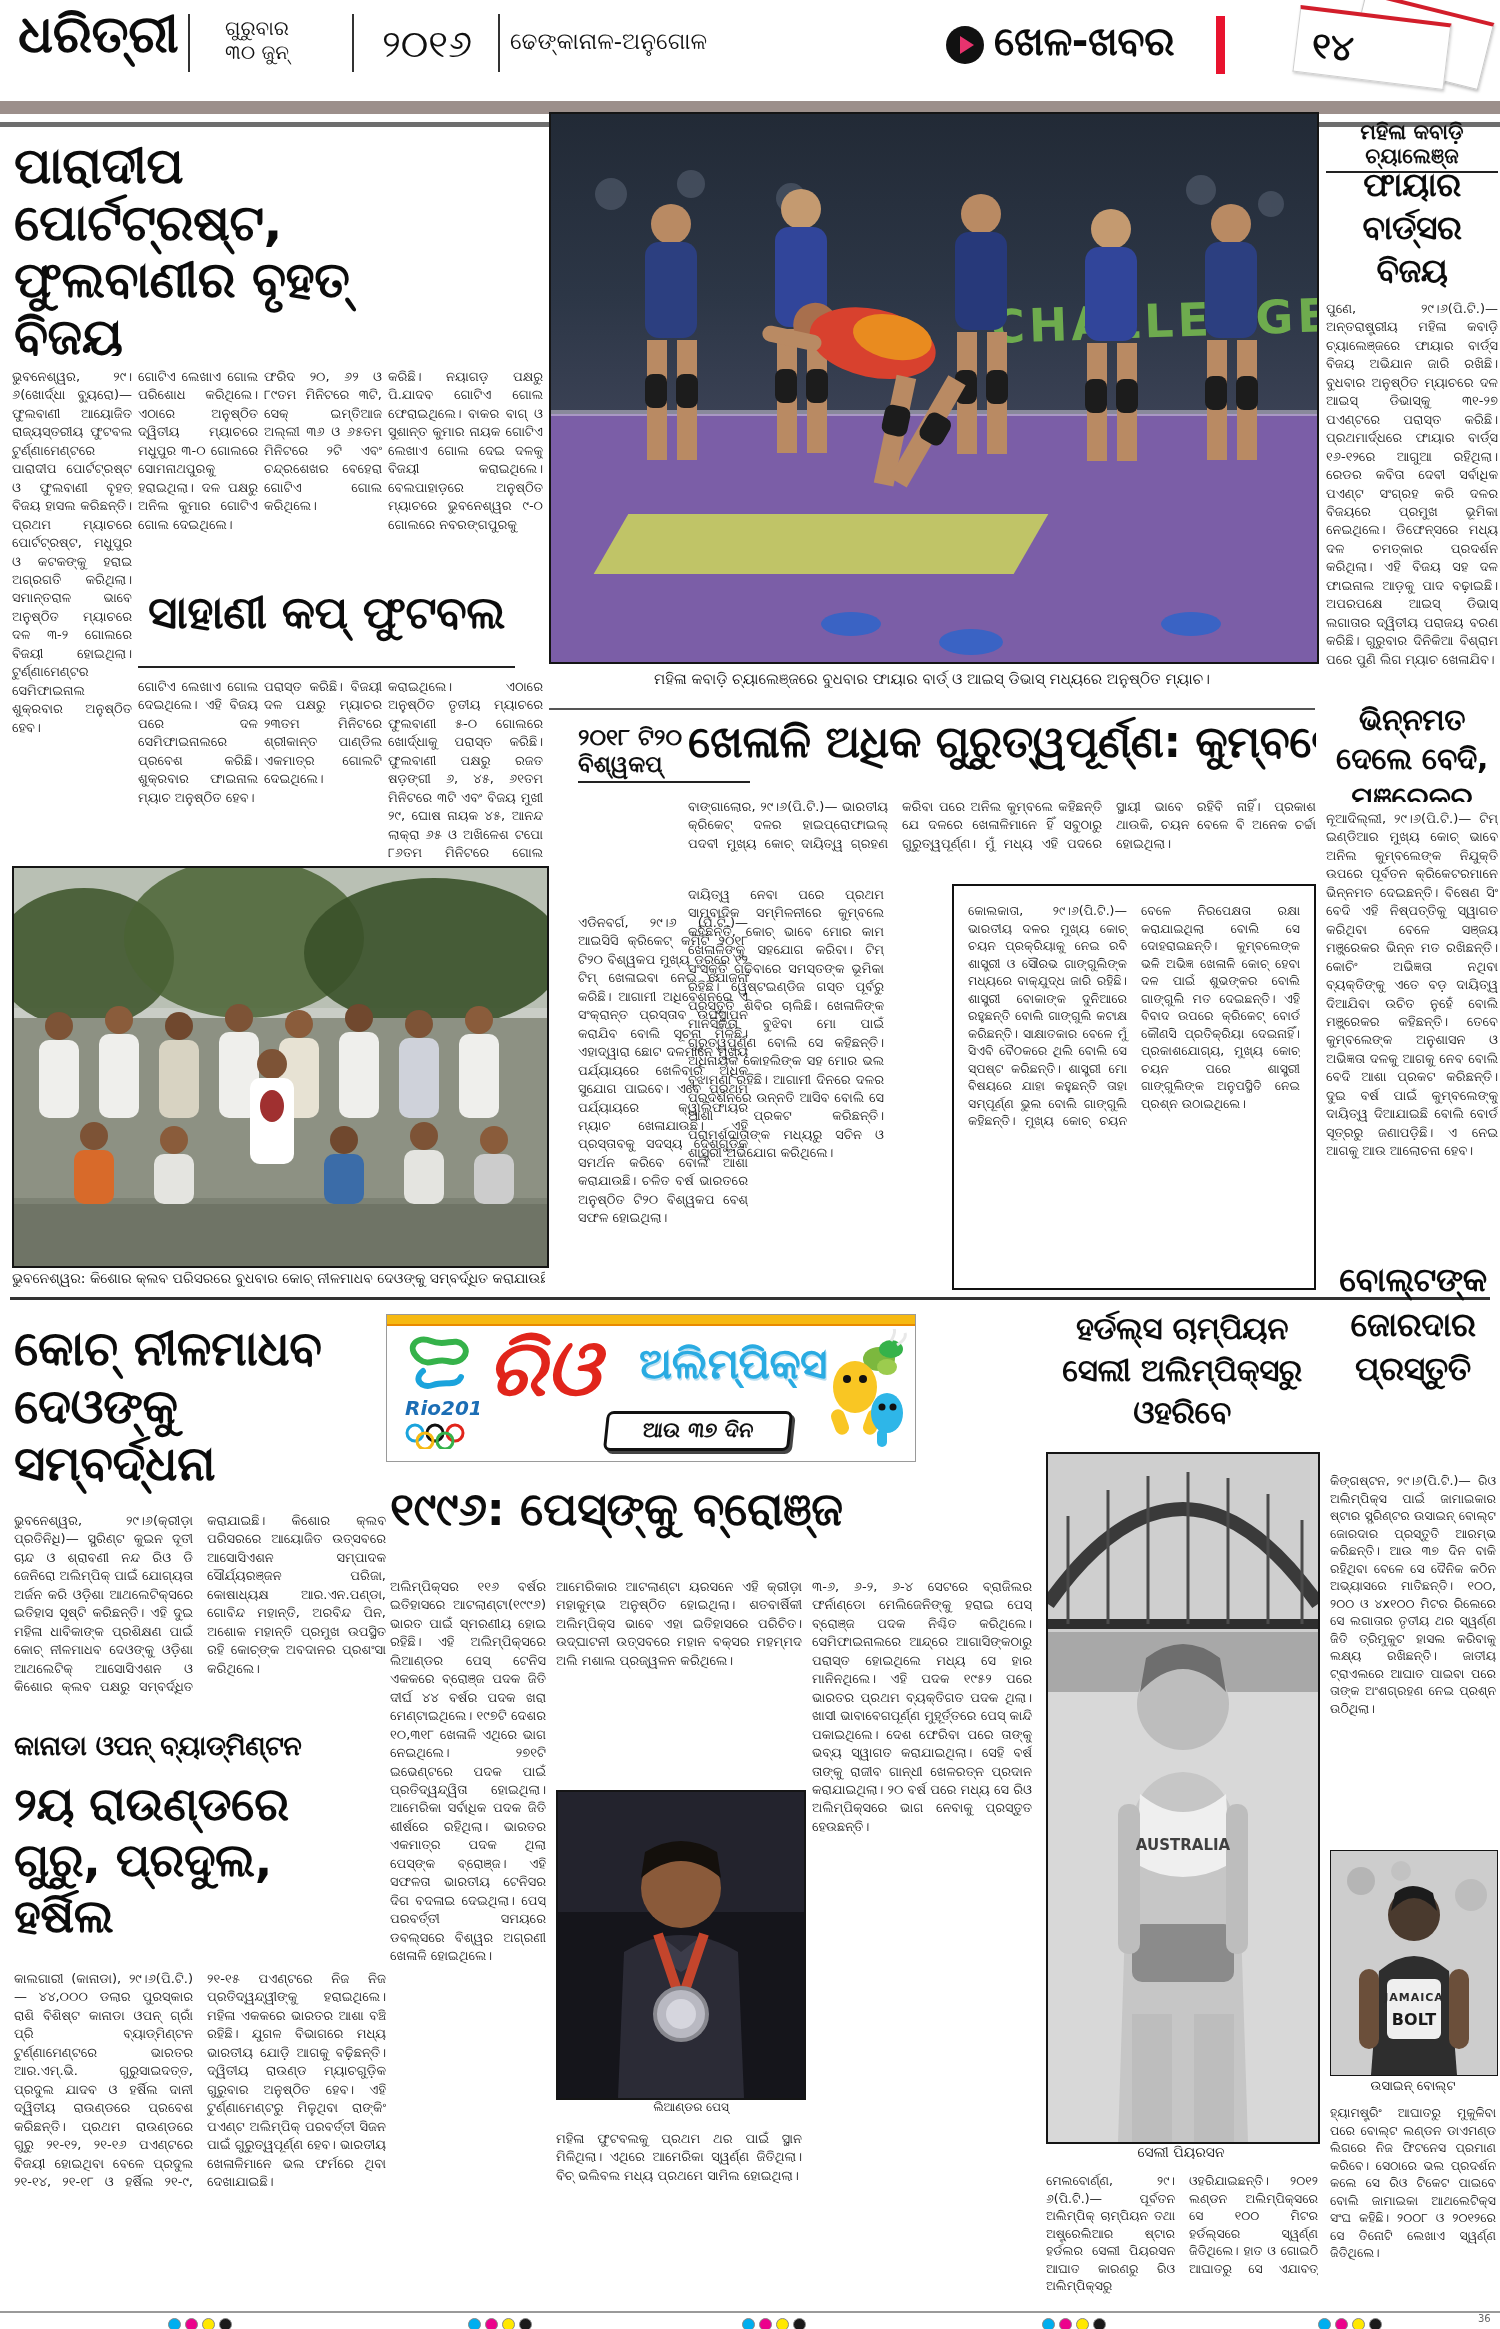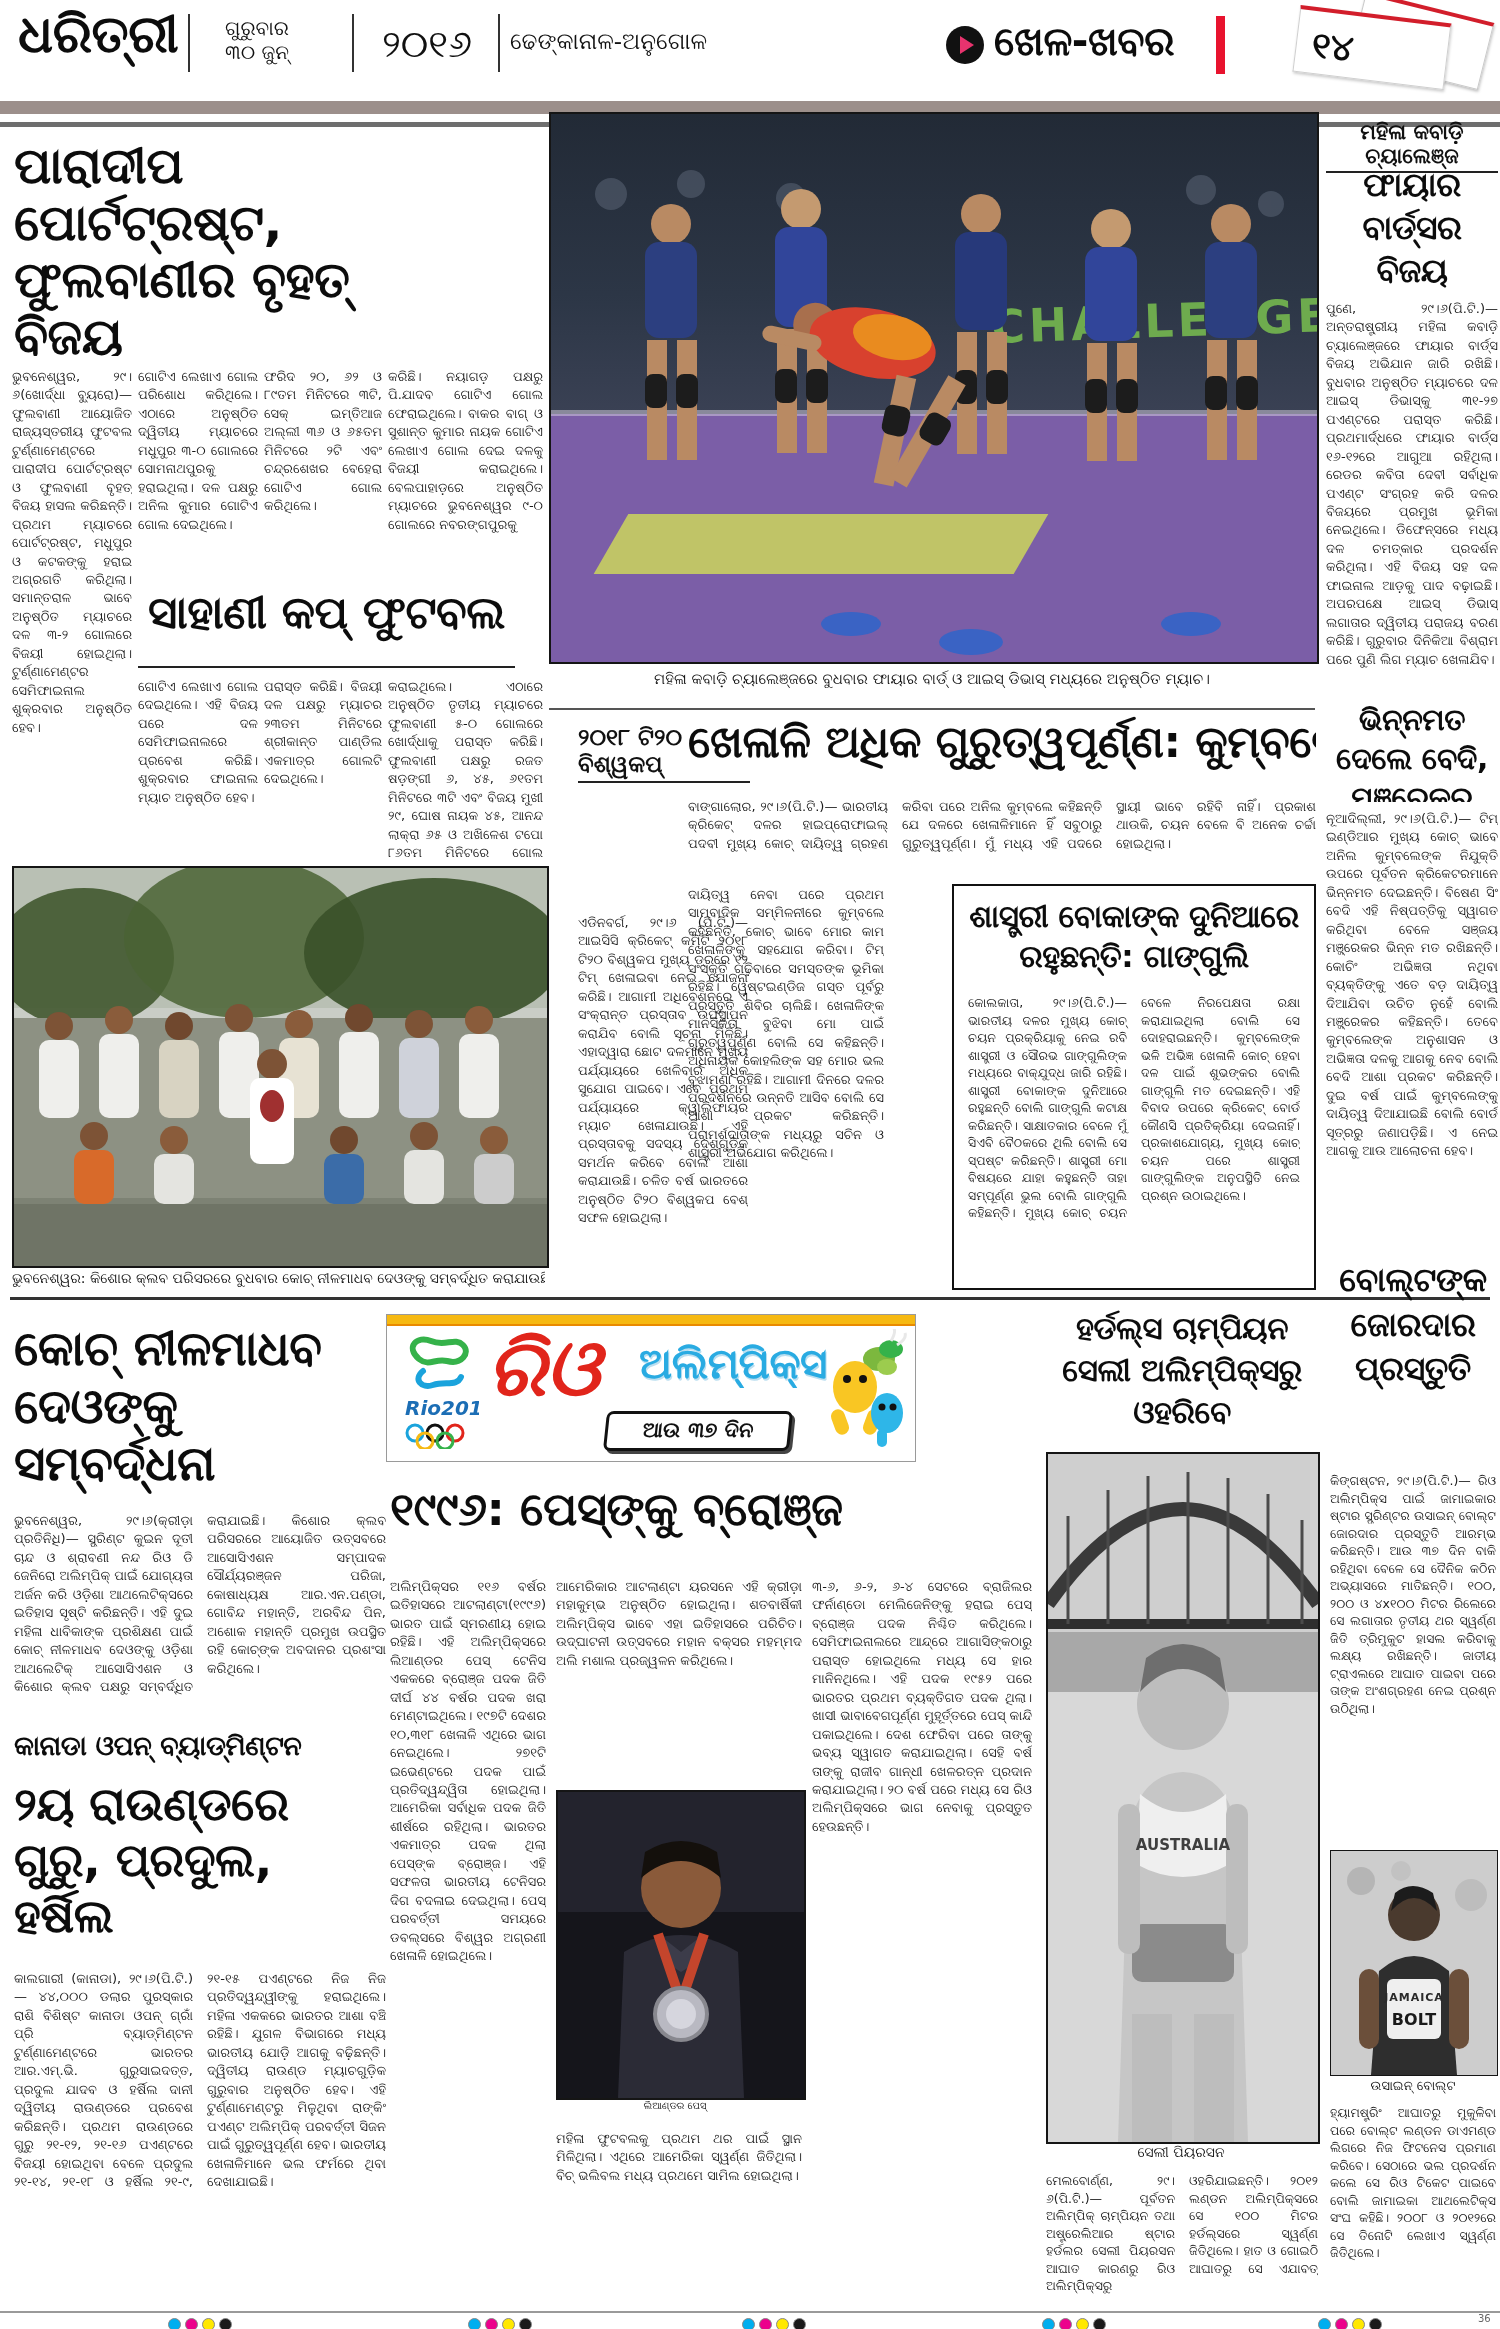--- a/index.html
+++ b/index.html
@@ -208,21 +208,20 @@
   <div class="abs" style="left:578px;top:724px;width:172px;">
     <span class="kicker" style="font-size:23px;">୨୦୧୮ ଟି୨୦ ବିଶ୍ୱକପ୍</span>
   </div>
   <div class="abs bt" style="left:578px;top:914px;width:170px;height:376px;">ଏଡିନବର୍ଗ, ୨୯।୬ (ପି.ଟି.)— ଆଇସିସି କ୍ରିକେଟ୍ କମିଟି ୨୦୧୮ ଟି୨୦ ବିଶ୍ୱକପ ମୁଖ୍ୟ ଡ୍ରରେ ୧୨ ଟିମ୍ ଖେଳାଇବା ନେଇ ଯୋଜନା କରିଛି। ଆଗାମୀ ଅଧିବେଶନରେ ଏ ସଂକ୍ରାନ୍ତ ପ୍ରସ୍ତାବ ଉପସ୍ଥାପନ କରାଯିବ ବୋଲି ସୂଚନା ମିଳିଛି। ଏହାଦ୍ୱାରା ଛୋଟ ଦଳମାନେ ମୁଖ୍ୟ ପର୍ଯ୍ୟାୟରେ ଖେଳିବାର ଅଧିକ ସୁଯୋଗ ପାଇବେ। ଏବେ ପ୍ରଥମ ପର୍ଯ୍ୟାୟରେ କ୍ୱାଲିଫାୟର ମ୍ୟାଚ ଖେଳାଯାଉଛି। ଏହି ପ୍ରସ୍ତାବକୁ ସଦସ୍ୟ ଦେଶଗୁଡ଼ିକ ସମର୍ଥନ କରିବେ ବୋଲି ଆଶା କରାଯାଉଛି। ଚଳିତ ବର୍ଷ ଭାରତରେ ଅନୁଷ୍ଠିତ ଟି୨୦ ବିଶ୍ୱକପ ବେଶ୍ ସଫଳ ହୋଇଥିଲା।</div>
 
   <div class="abs h nowrap" style="left:688px;top:716px;width:628px;height:66px;font-size:44px;">ଖେଳାଳି ଅଧିକ ଗୁରୁତ୍ୱପୂର୍ଣ୍ଣ: କୁମ୍ବଲେ</div>
   <div class="abs bt cols3" style="left:688px;top:798px;width:628px;height:80px;">ବାଙ୍ଗାଲୋର, ୨୯।୬(ପି.ଟି.)— ଭାରତୀୟ କ୍ରିକେଟ୍ ଦଳର ହାଇପ୍ରୋଫାଇଲ୍ ପଦବୀ ମୁଖ୍ୟ କୋଚ୍ ଦାୟିତ୍ୱ ଗ୍ରହଣ କରିବା ପରେ ଅନିଲ କୁମ୍ବଲେ କହିଛନ୍ତି ଯେ ଦଳରେ ଖେଳାଳିମାନେ ହିଁ ସବୁଠାରୁ ଗୁରୁତ୍ୱପୂର୍ଣ୍ଣ। ମୁଁ ମଧ୍ୟ ଏହି ପଦରେ ସ୍ଥାୟୀ ଭାବେ ରହିବି ନାହିଁ। ପ୍ରକାଶ ଥାଉକି, ଚୟନ ବେଳେ ବି ଅନେକ ଚର୍ଚ୍ଚା ହୋଇଥିଲା।</div>
   <div class="abs bt" style="left:688px;top:886px;width:196px;height:404px;">ଦାୟିତ୍ୱ ନେବା ପରେ ପ୍ରଥମ ସାମ୍ବାଦିକ ସମ୍ମିଳନୀରେ କୁମ୍ବଲେ କହିଛନ୍ତି, କୋଚ୍ ଭାବେ ମୋର କାମ ଖେଳାଳିଙ୍କୁ ସହଯୋଗ କରିବା। ଟିମ୍ ସଂସ୍କୃତି ଗଢ଼ିବାରେ ସମସ୍ତଙ୍କ ଭୂମିକା ରହିଛି। ୱେଷ୍ଟଇଣ୍ଡିଜ ଗସ୍ତ ପୂର୍ବରୁ ପ୍ରସ୍ତୁତି ଶିବିର ଚାଲିଛି। ଖେଳାଳିଙ୍କ ମାନସିକତା ବୁଝିବା ମୋ ପାଇଁ ଗୁରୁତ୍ୱପୂର୍ଣ୍ଣ ବୋଲି ସେ କହିଛନ୍ତି। ଅଧିନାୟକ କୋହଲିଙ୍କ ସହ ମୋର ଭଲ ବୁଝାମଣା ରହିଛି। ଆଗାମୀ ଦିନରେ ଦଳର ପ୍ରଦର୍ଶନରେ ଉନ୍ନତି ଆସିବ ବୋଲି ସେ ଆଶା ପ୍ରକଟ କରିଛନ୍ତି। ପରାମର୍ଶଦାତାଙ୍କ ମଧ୍ୟରୁ ସଚିନ ଓ ଶାସ୍ତ୍ରୀ ଅଭିଯୋଗ କରିଥିଲେ।</div>
 
   <div class="abs" style="left:952px;top:884px;width:364px;height:406px;border:2px solid #111;box-sizing:border-box;padding:10px 14px;overflow:hidden;">
-    <div class="h center" style="font-size:31px;line-height:1.3;height:92px;overflow:hidden;">ଶାସ୍ତ୍ରୀ ବୋକାଙ୍କ ଦୁନିଆରେ ରହୁଛନ୍ତି: ଗାଙ୍ଗୁଲି</div>
     <div class="bt2 cols2" style="height:282px;margin-top:6px;">କୋଲକାତା, ୨୯।୬(ପି.ଟି.)— ଭାରତୀୟ ଦଳର ମୁଖ୍ୟ କୋଚ୍ ଚୟନ ପ୍ରକ୍ରିୟାକୁ ନେଇ ରବି ଶାସ୍ତ୍ରୀ ଓ ସୌରଭ ଗାଙ୍ଗୁଲିଙ୍କ ମଧ୍ୟରେ ବାକ୍‌ଯୁଦ୍ଧ ଜାରି ରହିଛି। ଶାସ୍ତ୍ରୀ ବୋକାଙ୍କ ଦୁନିଆରେ ରହୁଛନ୍ତି ବୋଲି ଗାଙ୍ଗୁଲି କଟାକ୍ଷ କରିଛନ୍ତି। ସାକ୍ଷାତକାର ବେଳେ ମୁଁ ସିଏବି ବୈଠକରେ ଥିଲି ବୋଲି ସେ ସ୍ପଷ୍ଟ କରିଛନ୍ତି। ଶାସ୍ତ୍ରୀ ମୋ ବିଷୟରେ ଯାହା କହୁଛନ୍ତି ତାହା ସମ୍ପୂର୍ଣ୍ଣ ଭୁଲ ବୋଲି ଗାଙ୍ଗୁଲି କହିଛନ୍ତି। ମୁଖ୍ୟ କୋଚ୍ ଚୟନ ବେଳେ ନିରପେକ୍ଷତା ରକ୍ଷା କରାଯାଇଥିଲା ବୋଲି ସେ ଦୋହରାଇଛନ୍ତି। କୁମ୍ବଲେଙ୍କ ଭଳି ଅଭିଜ୍ଞ ଖେଳାଳି କୋଚ୍ ହେବା ଦଳ ପାଇଁ ଶୁଭଙ୍କର ବୋଲି ଗାଙ୍ଗୁଲି ମତ ଦେଇଛନ୍ତି। ଏହି ବିବାଦ ଉପରେ କ୍ରିକେଟ୍ ବୋର୍ଡ କୌଣସି ପ୍ରତିକ୍ରିୟା ଦେଇନାହିଁ। ପ୍ରକାଶଯୋଗ୍ୟ, ମୁଖ୍ୟ କୋଚ୍ ଚୟନ ପରେ ଶାସ୍ତ୍ରୀ ଗାଙ୍ଗୁଲିଙ୍କ ଅନୁପସ୍ଥିତି ନେଇ ପ୍ରଶ୍ନ ଉଠାଇଥିଲେ।</div>
   </div>
 
   <div class="abs center" style="left:1326px;top:120px;width:172px;">
     <span class="kicker" style="font-size:21px;">ମହିଳା କବାଡ଼ି ଚ୍ୟାଲେଞ୍ଜ</span>
   </div>
   <div class="abs h center" style="left:1326px;top:164px;width:172px;height:128px;font-size:33px;line-height:1.3;overflow:hidden;">ଫାୟାର ବାର୍ଡ୍ସର ବିଜୟ ଅଭିଯାନ</div>
   <div class="abs bt" style="left:1326px;top:300px;width:172px;height:392px;">ପୁଣେ, ୨୯।୬(ପି.ଟି.)— ଅନ୍ତରାଷ୍ଟ୍ରୀୟ ମହିଳା କବାଡ଼ି ଚ୍ୟାଲେଞ୍ଜରେ ଫାୟାର ବାର୍ଡ୍ସ ବିଜୟ ଅଭିଯାନ ଜାରି ରଖିଛି। ବୁଧବାର ଅନୁଷ୍ଠିତ ମ୍ୟାଚରେ ଦଳ ଆଇସ୍ ଡିଭାସ୍‌କୁ ୩୧-୨୭ ପଏଣ୍ଟରେ ପରାସ୍ତ କରିଛି। ପ୍ରଥମାର୍ଦ୍ଧରେ ଫାୟାର ବାର୍ଡ୍ସ ୧୬-୧୨ରେ ଆଗୁଆ ରହିଥିଲା। ରେଡର କବିତା ଦେବୀ ସର୍ବାଧିକ ପଏଣ୍ଟ ସଂଗ୍ରହ କରି ଦଳର ବିଜୟରେ ପ୍ରମୁଖ ଭୂମିକା ନେଇଥିଲେ। ଡିଫେନ୍ସରେ ମଧ୍ୟ ଦଳ ଚମତ୍କାର ପ୍ରଦର୍ଶନ କରିଥିଲା। ଏହି ବିଜୟ ସହ ଦଳ ଫାଇନାଲ ଆଡ଼କୁ ପାଦ ବଢ଼ାଇଛି। ଅପରପକ୍ଷେ ଆଇସ୍ ଡିଭାସ୍ ଲଗାତାର ଦ୍ୱିତୀୟ ପରାଜୟ ବରଣ କରିଛି। ଗୁରୁବାର ଦିନିକିଆ ବିଶ୍ରାମ ପରେ ପୁଣି ଲିଗ ମ୍ୟାଚ ଖେଳାଯିବ।</div>
 
   <div class="abs h center" style="left:1326px;top:700px;width:172px;height:102px;font-size:30px;line-height:1.3;overflow:hidden;">ଭିନ୍ନମତ ଦେଲେ ବେଦି, ମଞ୍ଜ୍ରେକର</div>
@@ -273,21 +272,21 @@
       <circle cx="123" cy="96" r="40" fill="#8a5a3a"></circle>
       <path d="M83 86 q40 -34 80 0 l-4 -26 q-36 -22 -72 0 Z" fill="#14100c"></path>
       <path d="M60 306 L66 160 q57 -34 114 0 L186 306 Z" fill="#2b2b36"></path>
       <path d="M100 142 l23 18 23 -18 -10 30 -13 8 -13 -8 Z" fill="#3c3c4a"></path>
       <path d="M100 142 L123 210 M146 142 L123 210" stroke="#c4452c" stroke-width="10"></path>
       <circle cx="123" cy="222" r="26" fill="#b9b9c2" stroke="#88888f" stroke-width="4"></circle>
       <circle cx="123" cy="222" r="15" fill="#d6d6de"></circle>
       <rect x="96" y="118" width="54" height="10" rx="5" fill="#8a5a3a"></rect>
     </svg>
   </div>
-  <div class="abs caption" style="left:552px;top:2100px;width:246px;font-size:10px;text-align:center;">ଲିଆଣ୍ଡର ପେସ୍</div>
+  <div class="abs caption" style="left:568px;top:2100px;width:246px;font-size:12px;text-align:center;">ଲିଆଣ୍ଡର ପେସ୍</div>
   <div class="abs bt" style="left:556px;top:2130px;width:246px;height:176px;">ମହିଳା ଫୁଟବଲକୁ ପ୍ରଥମ ଥର ପାଇଁ ସ୍ଥାନ ମିଳିଥିଲା। ଏଥିରେ ଆମେରିକା ସ୍ୱର୍ଣ୍ଣ ଜିତିଥିଲା। ବିଚ୍ ଭଲିବଲ ମଧ୍ୟ ପ୍ରଥମେ ସାମିଲ ହୋଇଥିଲା।</div>
   <div class="abs bt" style="left:812px;top:1578px;width:220px;height:728px;">୩-୬, ୬-୨, ୬-୪ ସେଟରେ ବ୍ରାଜିଲର ଫର୍ନାଣ୍ଡୋ ମେଲିଜେନିଙ୍କୁ ହରାଇ ପେସ୍ ବ୍ରୋଞ୍ଜ ପଦକ ନିଶ୍ଚିତ କରିଥିଲେ। ସେମିଫାଇନାଲରେ ଆନ୍ଦ୍ରେ ଆଗାସିଙ୍କଠାରୁ ପରାସ୍ତ ହୋଇଥିଲେ ମଧ୍ୟ ସେ ହାର ମାନିନଥିଲେ। ଏହି ପଦକ ୧୯୫୨ ପରେ ଭାରତର ପ୍ରଥମ ବ୍ୟକ୍ତିଗତ ପଦକ ଥିଲା। ଖାସୀ ଭାବାବେଗପୂର୍ଣ୍ଣ ମୁହୂର୍ତ୍ତରେ ପେସ୍ କାନ୍ଦି ପକାଇଥିଲେ। ଦେଶ ଫେରିବା ପରେ ତାଙ୍କୁ ଭବ୍ୟ ସ୍ୱାଗତ କରାଯାଇଥିଲା। ସେହି ବର୍ଷ ତାଙ୍କୁ ରାଜୀବ ଗାନ୍ଧୀ ଖେଳରତ୍ନ ପ୍ରଦାନ କରାଯାଇଥିଲା। ୨୦ ବର୍ଷ ପରେ ମଧ୍ୟ ସେ ରିଓ ଅଲିମ୍ପିକ୍ସରେ ଭାଗ ନେବାକୁ ପ୍ରସ୍ତୁତ ହେଉଛନ୍ତି।</div>
 
   <div class="abs h center" style="left:1046px;top:1308px;width:272px;height:132px;font-size:31px;line-height:1.35;overflow:hidden;">ହର୍ଡଲ୍ସ ଚାମ୍ପିୟନ ସେଲୀ ଅଲିମ୍ପିକ୍ସରୁ ଓହରିବେ</div>
   <div class="abs photo" style="left:1046px;top:1452px;width:270px;height:688px;">
     <svg width="270" height="688" viewBox="0 0 270 688">
       <rect width="270" height="688" fill="#d8d8d8"></rect>
       <rect y="0" width="270" height="210" fill="#cfcfcf"></rect>
       <path d="M0 150 Q135 -40 270 150" fill="none" stroke="#3a3a3a" stroke-width="14"></path>
       <path d="M0 170 L270 170" stroke="#2e2e2e" stroke-width="10"></path>

